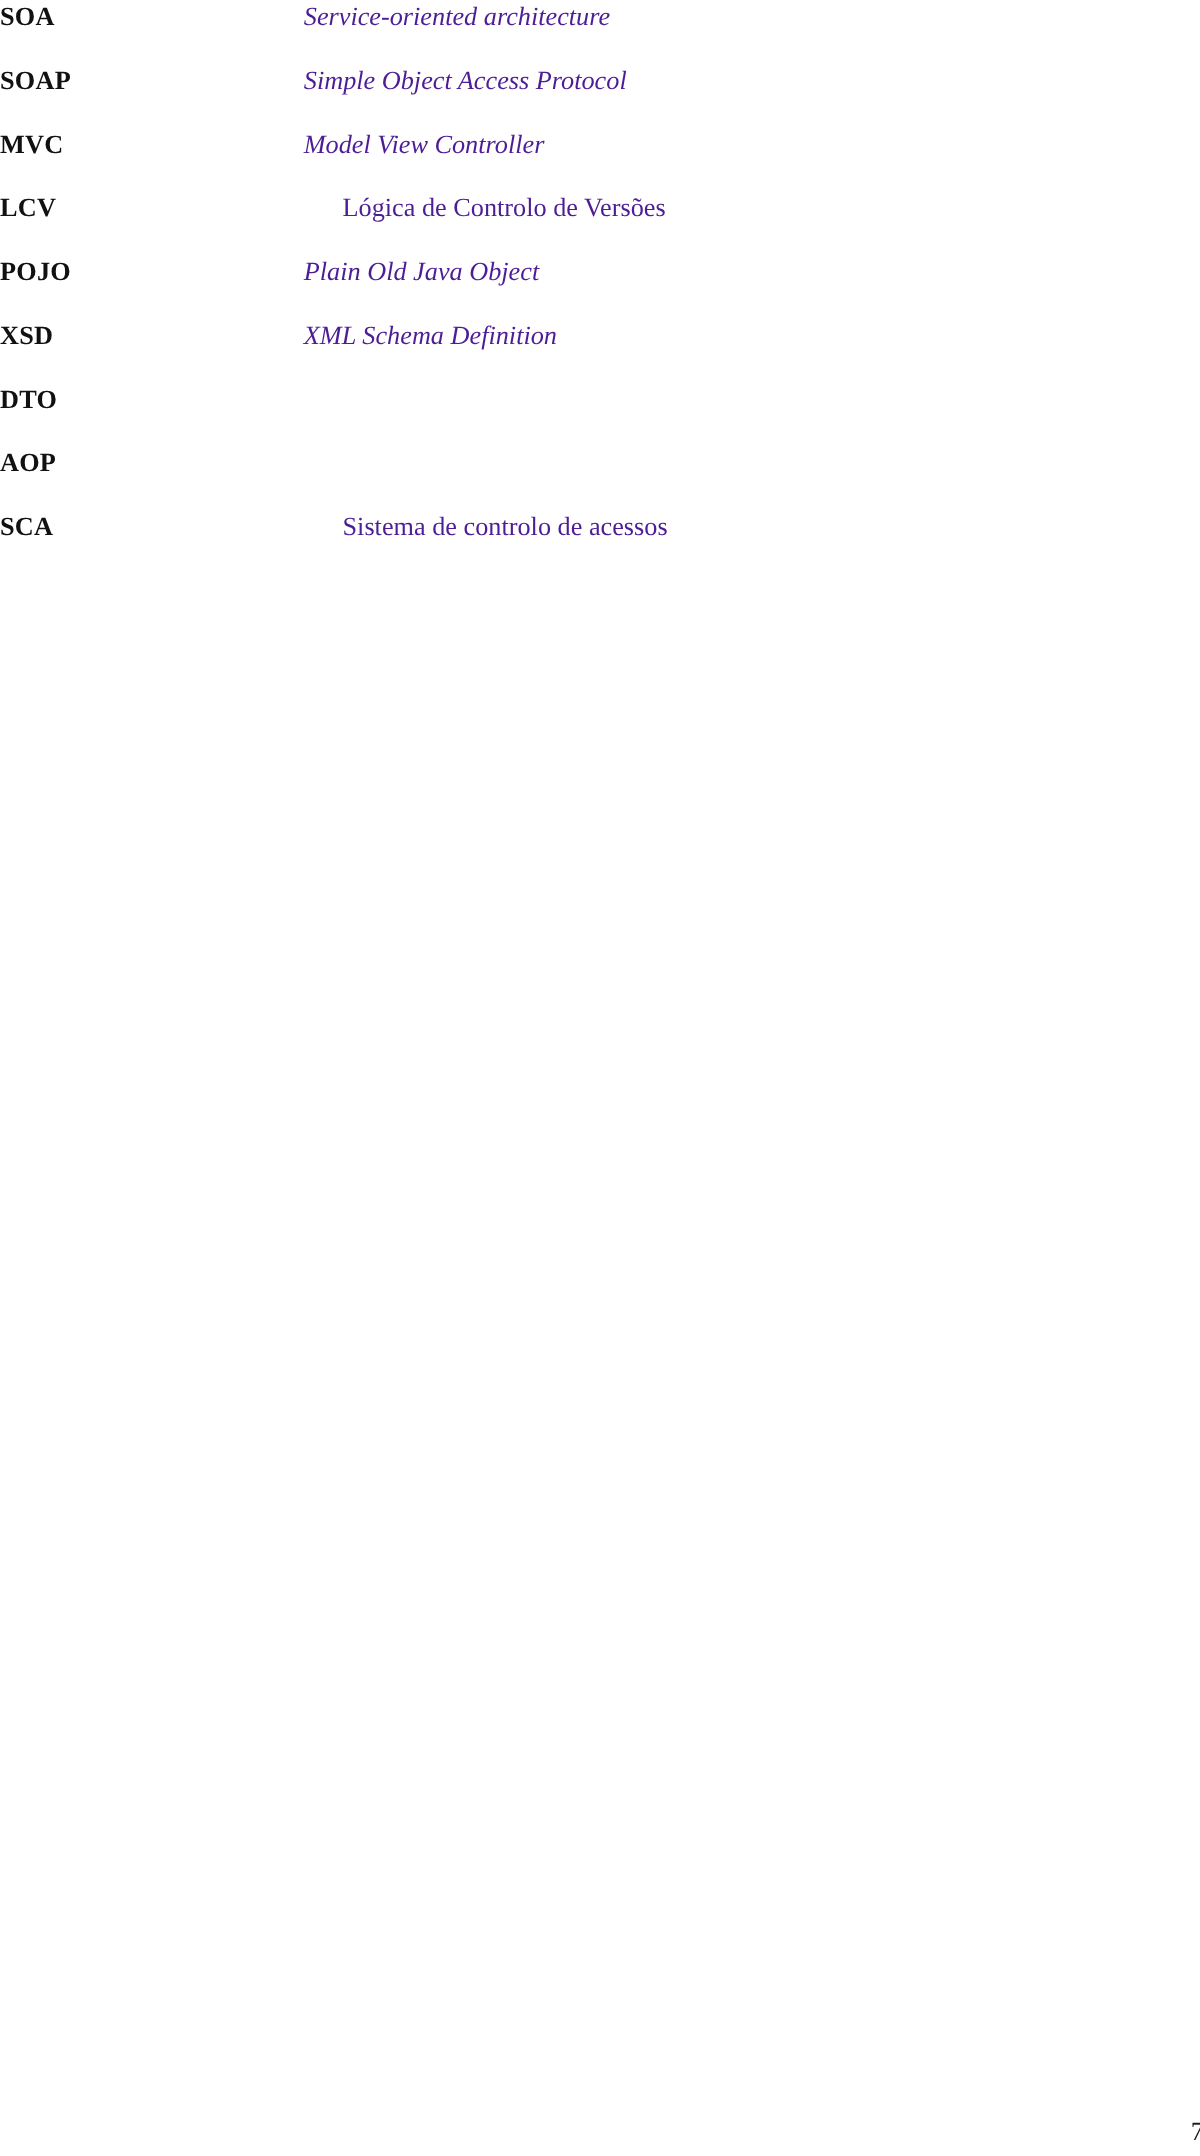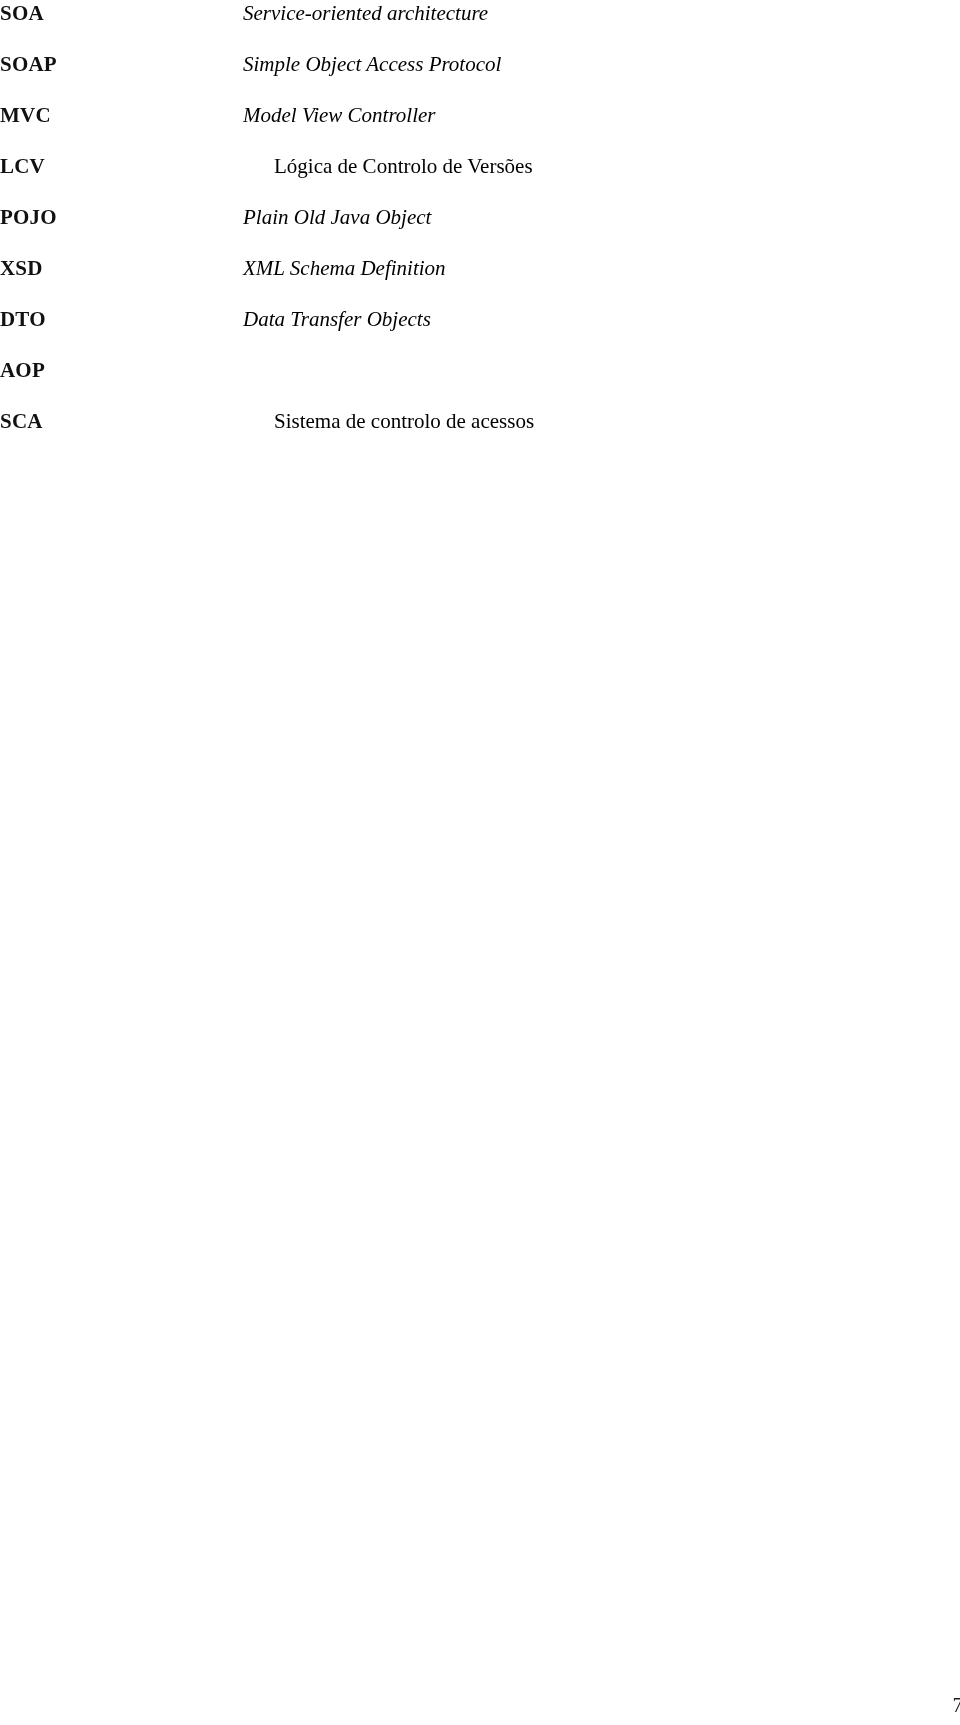--- a/index.html
+++ b/index.html
@@ -42,21 +42,21 @@
     line-height: 26px;
     letter-spacing: 0.2px;
     color: #111111;
     white-space: nowrap;
   }
 
   .abbrev-def {
     flex: 1 1 auto;
     font-size: 21px;
     line-height: 26px;
-    color: #000000;
+    color: #4c1d95;
     white-space: nowrap;
   }
 
   .abbrev-def.is-italic {
     font-style: italic;
   }
 
   .abbrev-def.is-roman {
     font-style: normal;
     margin-left: 31px;
@@ -98,21 +98,20 @@
       <div class="abbrev-row">
         <div class="abbrev-term">POJO</div>
         <div class="abbrev-def is-italic">Plain Old Java Object</div>
       </div>
       <div class="abbrev-row">
         <div class="abbrev-term">XSD</div>
         <div class="abbrev-def is-italic">XML Schema Definition</div>
       </div>
       <div class="abbrev-row">
         <div class="abbrev-term">DTO</div>
-        <div class="abbrev-def is-italic">Data Transfer Objects</div>
       </div>
       <div class="abbrev-row">
         <div class="abbrev-term">AOP</div>
       </div>
       <div class="abbrev-row">
         <div class="abbrev-term">SCA</div>
         <div class="abbrev-def is-roman">Sistema de controlo de acessos</div>
       </div>
     </div>
 

